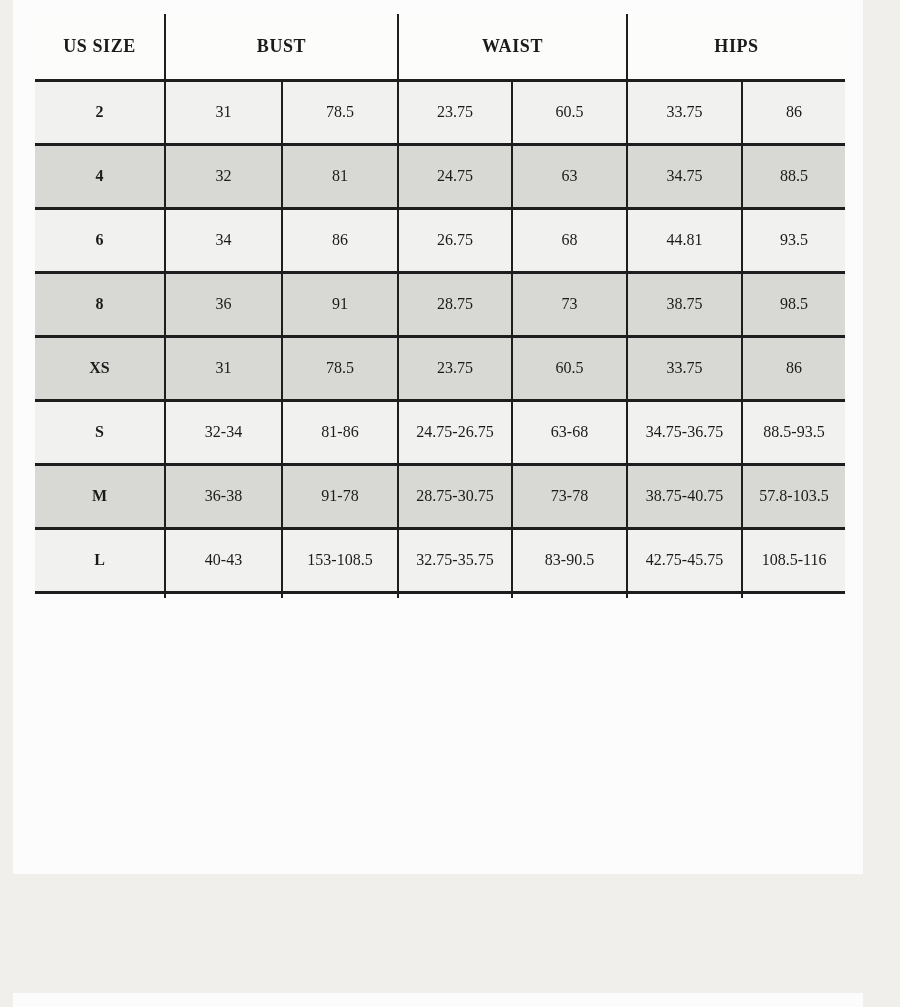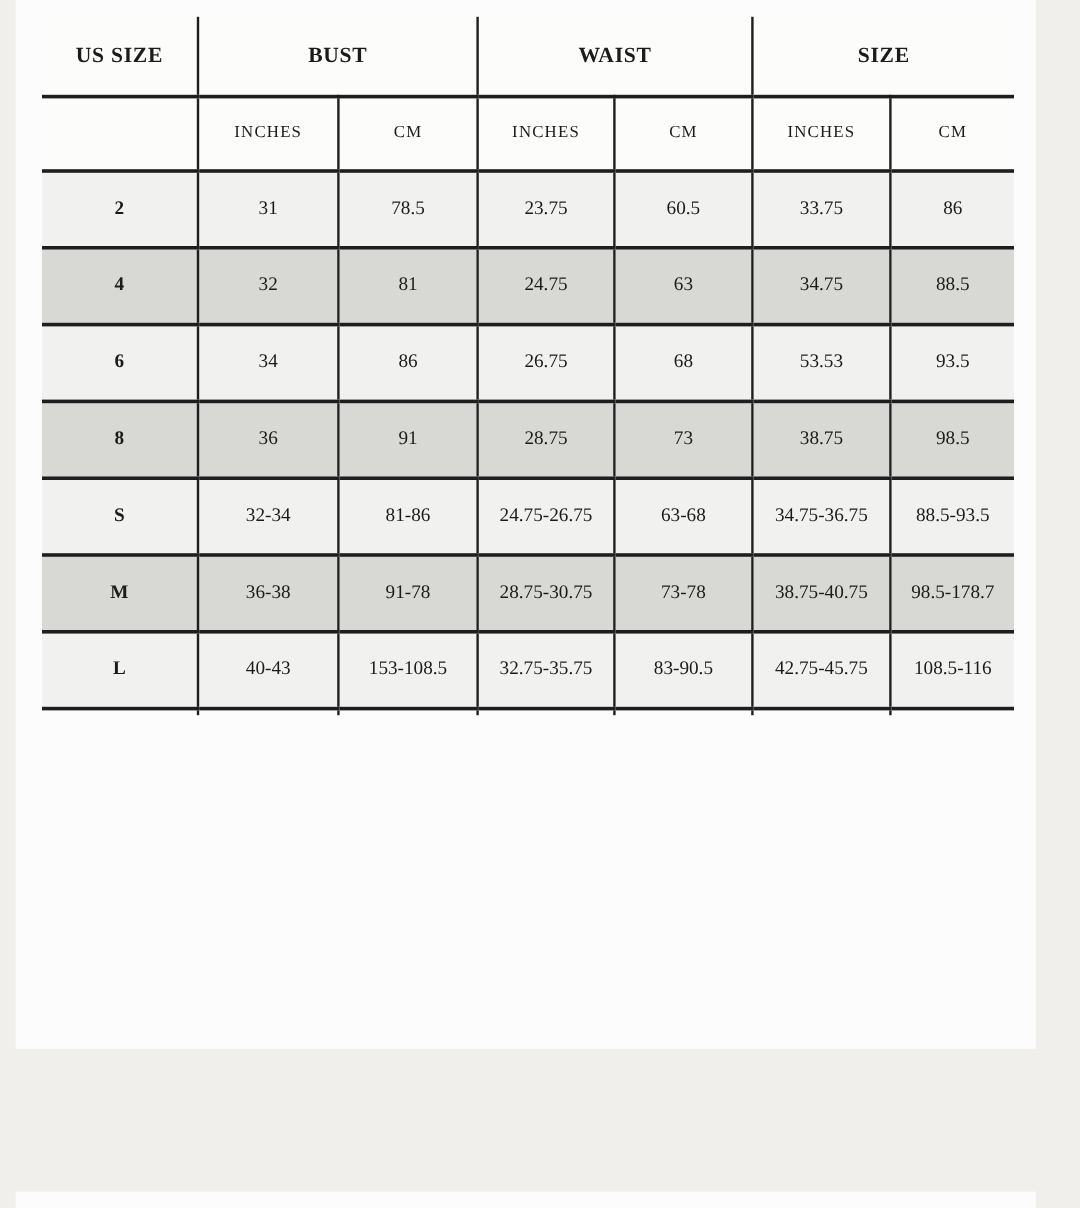--- a/index.html
+++ b/index.html
@@ -87,30 +87,21 @@
       <col style="width:114px">
       <col style="width:115px">
       <col style="width:115px">
       <col style="width:103px">
     </colgroup>
     <thead>
       <tr class="group-row">
           <th colspan="1">US SIZE</th>
           <th colspan="2">BUST</th>
           <th colspan="2">WAIST</th>
-          <th colspan="2">SIZE</th>
-        </tr>
-      <tr class="sub-row">
-          <th></th>
-          <th>INCHES</th>
-          <th>CM</th>
-          <th>INCHES</th>
-          <th>CM</th>
-          <th>INCHES</th>
-          <th>CM</th>
+          <th colspan="2">HIPS</th>
         </tr>
     </thead>
     <tbody>
         <tr class="light">
           <th class="size-cell">2</th>
           <td>31</td>
           <td>78.5</td>
           <td>23.75</td>
           <td>60.5</td>
           <td>33.75</td>
@@ -124,49 +115,58 @@
           <td>63</td>
           <td>34.75</td>
           <td>88.5</td>
         </tr>
         <tr class="light">
           <th class="size-cell">6</th>
           <td>34</td>
           <td>86</td>
           <td>26.75</td>
           <td>68</td>
-          <td>53.53</td>
+          <td>44.81</td>
           <td>93.5</td>
         </tr>
         <tr class="shaded">
           <th class="size-cell">8</th>
           <td>36</td>
           <td>91</td>
           <td>28.75</td>
           <td>73</td>
           <td>38.75</td>
           <td>98.5</td>
+        </tr>
+        <tr class="shaded">
+          <th class="size-cell">XS</th>
+          <td>31</td>
+          <td>78.5</td>
+          <td>23.75</td>
+          <td>60.5</td>
+          <td>33.75</td>
+          <td>86</td>
         </tr>
         <tr class="light">
           <th class="size-cell">S</th>
           <td>32-34</td>
           <td>81-86</td>
           <td>24.75-26.75</td>
           <td>63-68</td>
           <td>34.75-36.75</td>
           <td>88.5-93.5</td>
         </tr>
         <tr class="shaded">
           <th class="size-cell">M</th>
           <td>36-38</td>
           <td>91-78</td>
           <td>28.75-30.75</td>
           <td>73-78</td>
           <td>38.75-40.75</td>
-          <td>98.5-178.7</td>
+          <td>57.8-103.5</td>
         </tr>
         <tr class="light">
           <th class="size-cell">L</th>
           <td>40-43</td>
           <td>153-108.5</td>
           <td>32.75-35.75</td>
           <td>83-90.5</td>
           <td>42.75-45.75</td>
           <td>108.5-116</td>
         </tr>

